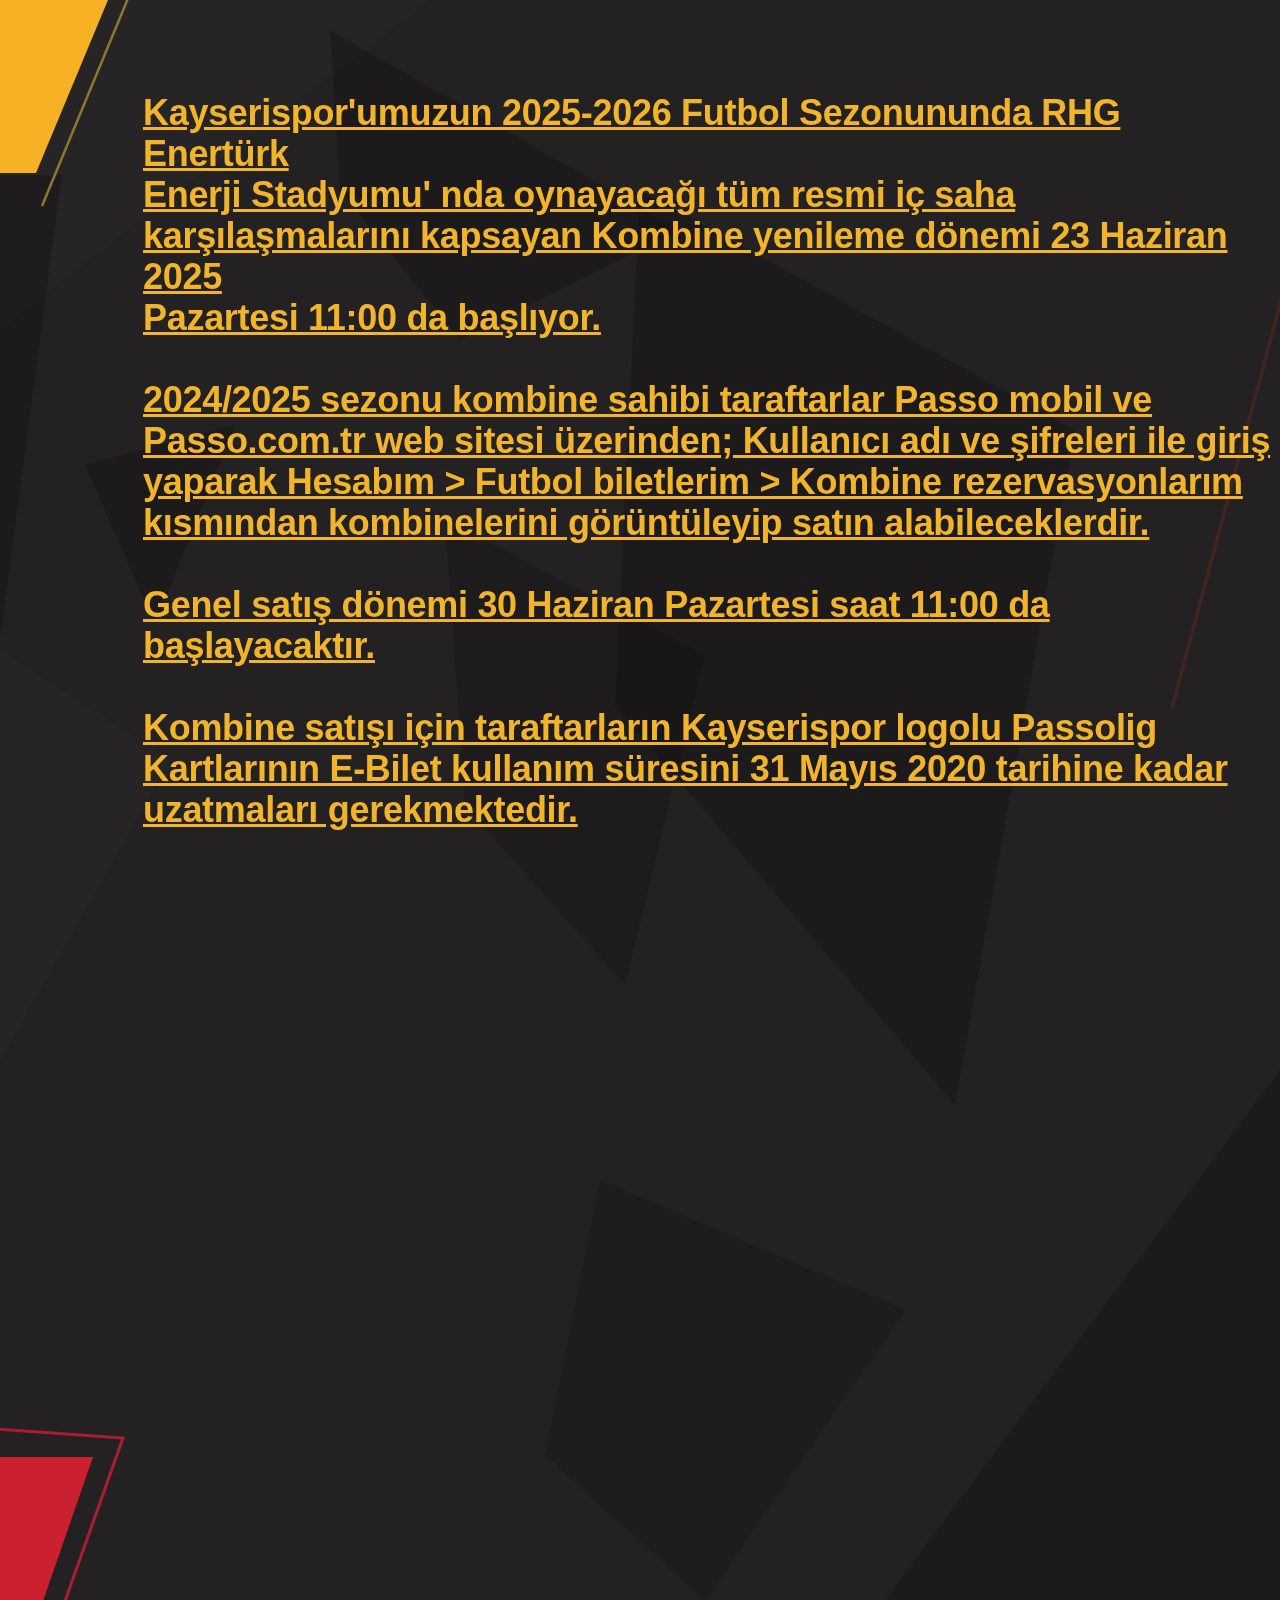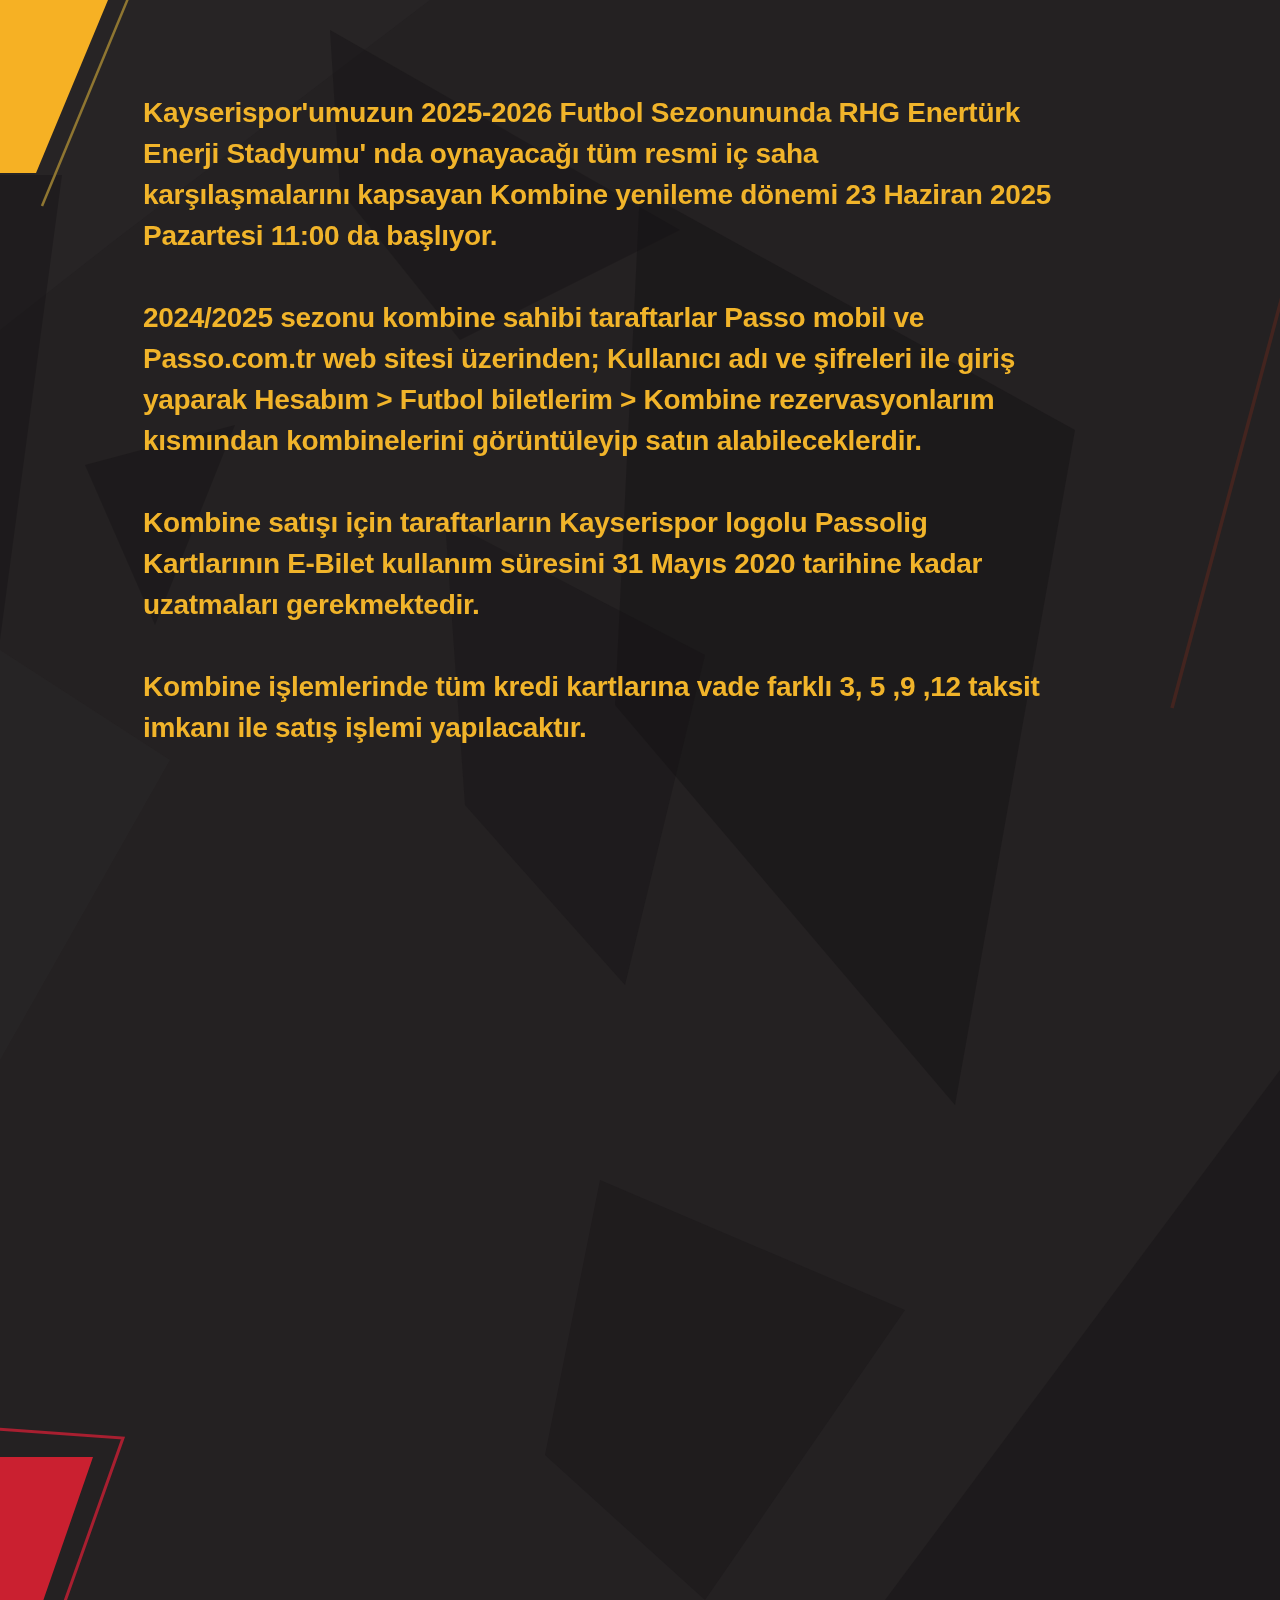--- a/index.html
+++ b/index.html
@@ -33,26 +33,27 @@
   }
   .content{
     position:absolute;
     left:143px;
     top:0;
     width:1130px;
     padding-top:92px;
   }
   .content p{
     margin:0 0 41px 0;
-    font-size:28px;
+    font-size:36px;
     font-weight:bold;
     line-height:41px;
     letter-spacing:-0.3px;
     color:var(--text);
     white-space:pre-line;
+    text-decoration:underline;
   }
 </style>
 </head>
 <body>
 
 <div class="canvas">
 
   <svg class="decor-layer" viewBox="0 0 1280 1600" aria-hidden="true">
 
     <polygon points="0,0 430,0 115,240 0,330" fill="#302c2d" opacity="0.30"></polygon>
@@ -76,20 +77,19 @@
 
   <main class="content">
     <p>Kayserispor'umuzun 2025-2026 Futbol Sezonununda  RHG Enertürk
 Enerji Stadyumu' nda oynayacağı tüm resmi iç saha
 karşılaşmalarını kapsayan Kombine yenileme dönemi 23 Haziran 2025
 Pazartesi 11:00 da başlıyor.</p>
     <p>2024/2025 sezonu kombine sahibi taraftarlar Passo mobil ve
 Passo.com.tr web sitesi üzerinden; Kullanıcı adı ve şifreleri ile giriş
 yaparak Hesabım &gt; Futbol biletlerim &gt; Kombine rezervasyonlarım
 kısmından kombinelerini görüntüleyip satın alabileceklerdir.</p>
+    <p>Genel satış dönemi 30 Haziran Pazartesi saat 11:00 da başlayacaktır.</p>
     <p>Kombine satışı için taraftarların Kayserispor logolu Passolig
 Kartlarının E-Bilet kullanım süresini 31 Mayıs 2020 tarihine  kadar
 uzatmaları gerekmektedir.</p>
-    <p>Kombine işlemlerinde tüm kredi kartlarına vade farklı  3, 5 ,9 ,12 taksit
-imkanı ile satış işlemi yapılacaktır.</p>
   </main>
 
 </div>
 
 </body></html>

